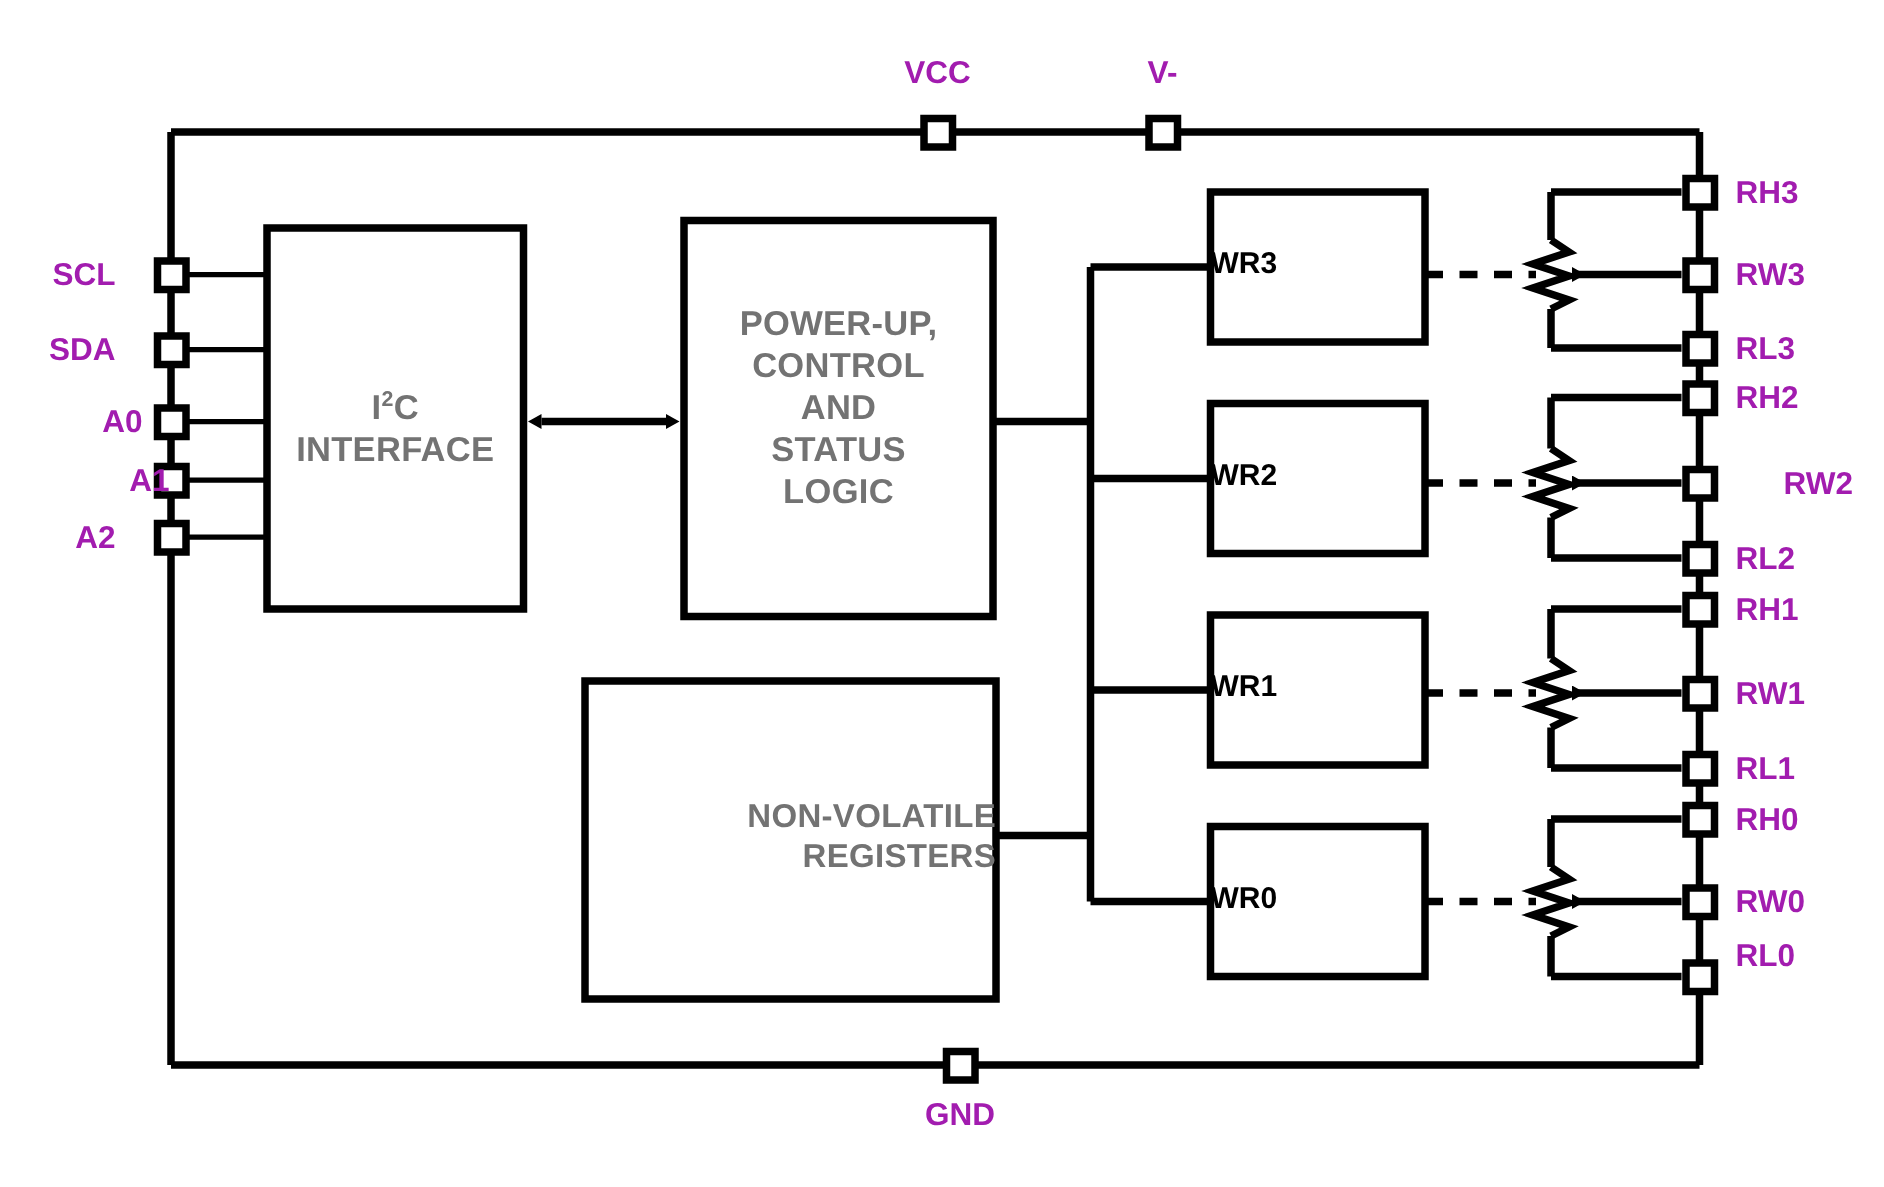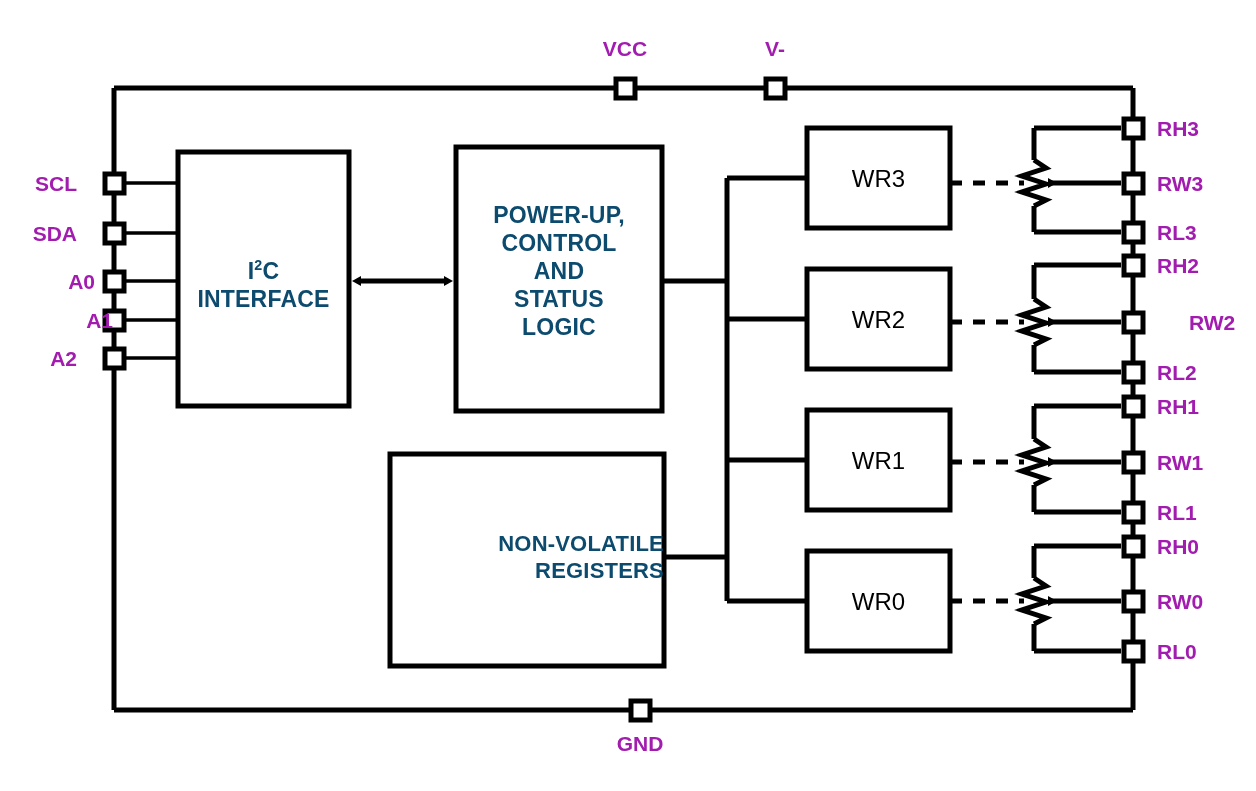--- a/index.html
+++ b/index.html
@@ -3,24 +3,24 @@
 <meta charset="utf-8">
 <title>Block Diagram</title>
 <style>
   html,body{margin:0;padding:0;background:#ffffff;}
   body{font-family:"Liberation Sans","DejaVu Sans",sans-serif;}
   #stage{position:relative;width:1256px;height:791px;background:#ffffff;overflow:hidden;}
   #svgroot{position:absolute;left:0;top:0;width:1256px;height:791px;}
   .lbl{position:absolute;font-weight:bold;color:#a21caf;white-space:nowrap;line-height:1;}
   .pinlbl{font-size:21px;}
   .raillbl{font-size:21px;}
-  .blocktext{position:absolute;text-align:center;font-weight:bold;color:#0c4a6e;
+  .blocktext{position:absolute;text-align:center;font-weight:bold;color:#737373;
              font-size:23px;line-height:1.22;letter-spacing:.2px;}
   .blocktext.small{font-size:22px;}
-  .wrtext{position:absolute;text-align:center;font-weight:normal;color:#000000;font-size:24px;}
+  .wrtext{position:absolute;font-weight:bold;color:#000000;font-size:20px;}
   sup{font-size:.62em;vertical-align:super;line-height:0;}
 </style>
 </head>
 <body>
 
 <div id="stage">
 
   <svg id="svgroot" viewBox="0 0 1256 791">
     <defs>
       <marker id="arrL" markerWidth="10" markerHeight="10" refX="9" refY="5" orient="auto" markerUnits="userSpaceOnUse">
@@ -172,21 +172,21 @@
   <div class="lbl pinlbl" style="left:1157px;top:173px;">RW3</div>
   <div class="lbl pinlbl" style="left:1157px;top:222px;">RL3</div>
   <div class="lbl pinlbl" style="left:1157px;top:255px;">RH2</div>
   <div class="lbl pinlbl" style="left:1157px;top:312px;margin-left:32px;">RW2</div>
   <div class="lbl pinlbl" style="left:1157px;top:362px;">RL2</div>
   <div class="lbl pinlbl" style="left:1157px;top:396px;">RH1</div>
   <div class="lbl pinlbl" style="left:1157px;top:452px;">RW1</div>
   <div class="lbl pinlbl" style="left:1157px;top:502px;">RL1</div>
   <div class="lbl pinlbl" style="left:1157px;top:536px;">RH0</div>
   <div class="lbl pinlbl" style="left:1157px;top:591px;">RW0</div>
-  <div class="lbl pinlbl" style="left:1157px;top:641px;">RL0</div>
+  <div class="lbl pinlbl" style="left:1157px;top:627px;">RL0</div>
 
   <div class="blocktext" style="left:178px;top:257px;width:171px;">
     <div><span>I</span><sup>2</sup><span>C</span></div>
     <div>INTERFACE</div>
   </div>
 
   <div class="blocktext multiline" style="left:456px;top:201px;width:206px;white-space:pre-line;">POWER-UP,
 CONTROL
 AND
 STATUS

